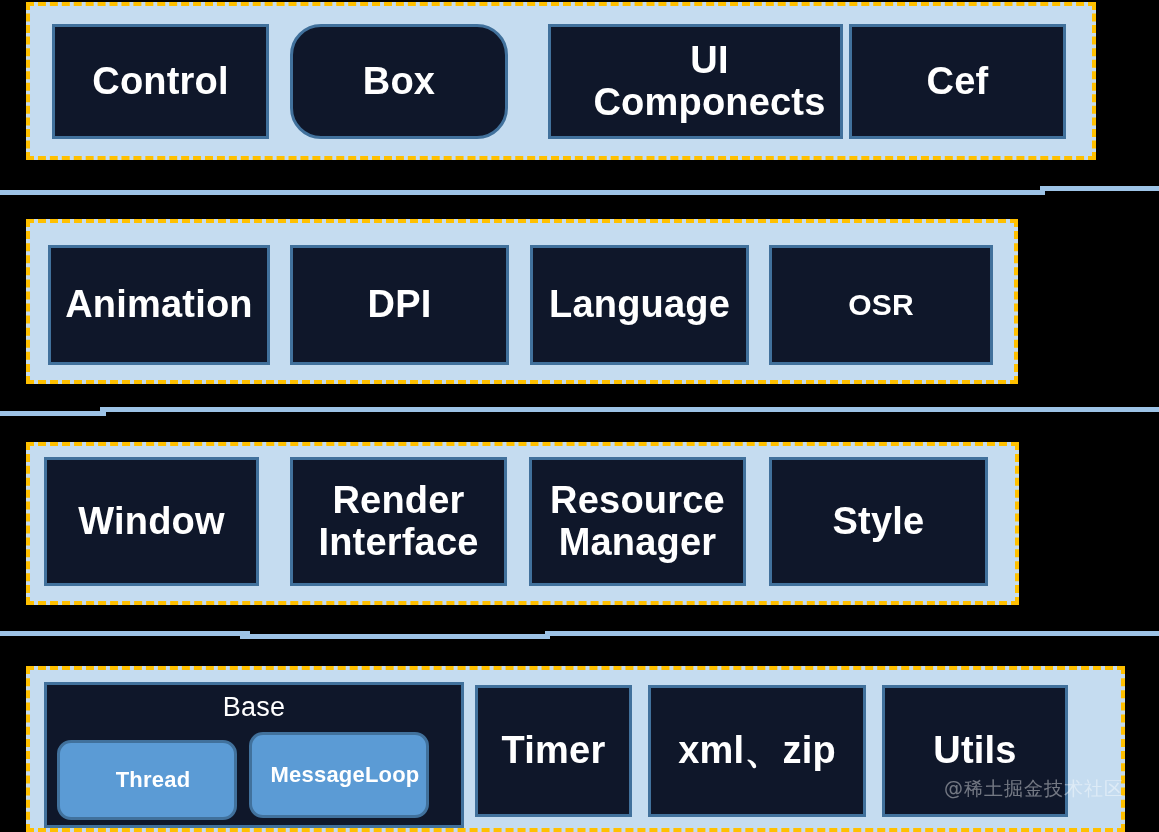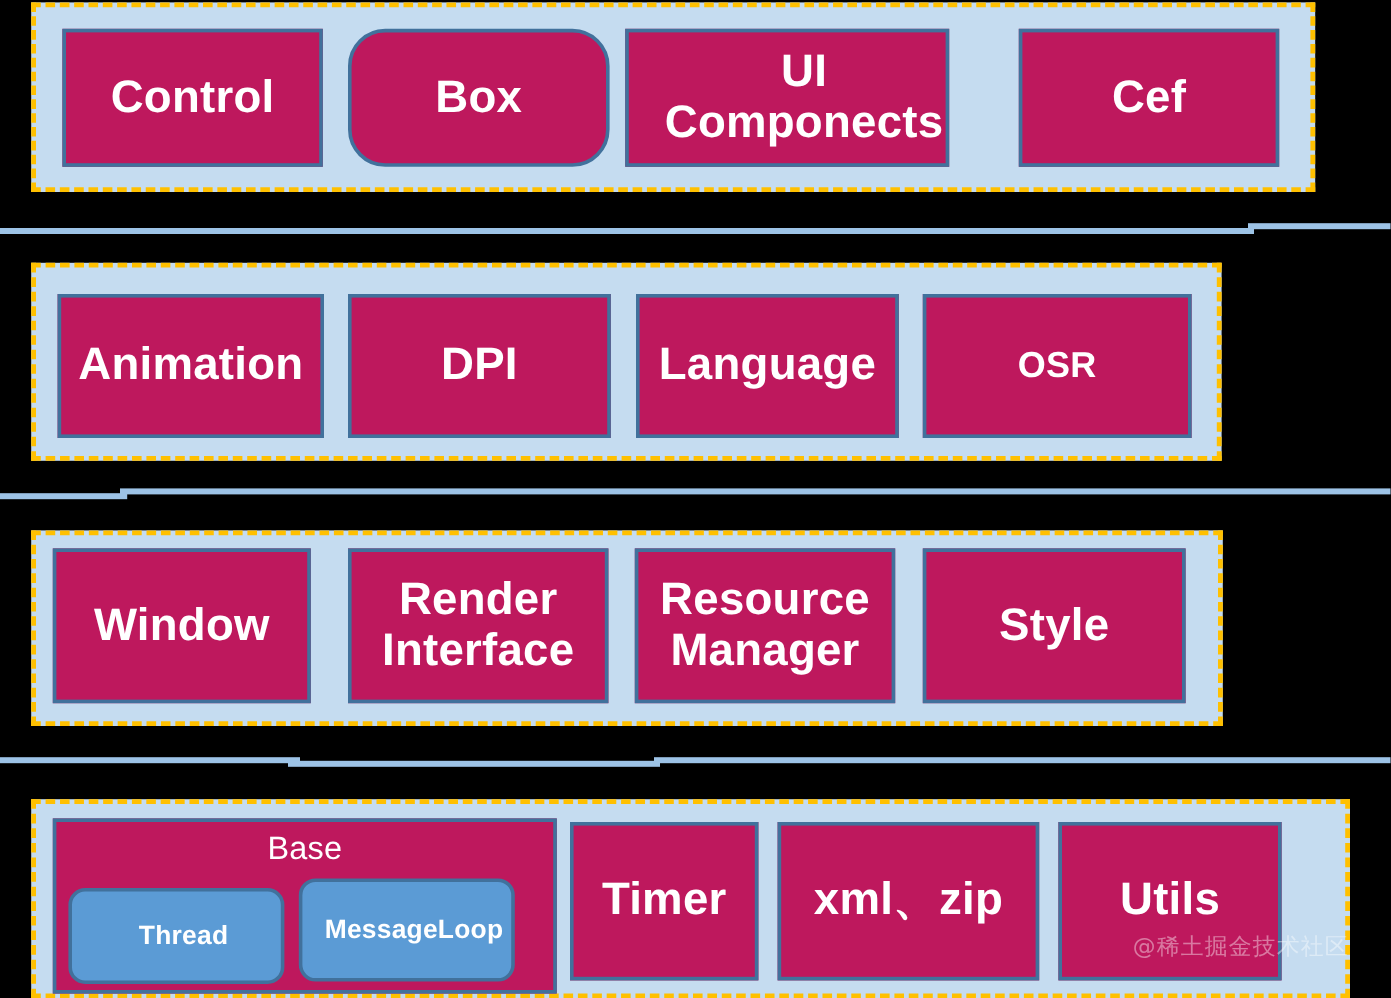--- a/index.html
+++ b/index.html
@@ -23,21 +23,21 @@
     background: #c5dcf0;
     border: 4px dashed #ffc000;
     display: flex;
     align-items: stretch;
   }
 
   
   .mod {
     position: absolute;
     box-sizing: border-box;
-    background: #be185d;
+    background: #0f172a;
     border: 3px solid #41719c;
     display: flex;
     align-items: center;
     justify-content: center;
     text-align: center;
     color: #ffffff;
     font-weight: bold;
     line-height: 1.08;
     letter-spacing: .2px;
     white-space: pre-line;
@@ -89,21 +89,21 @@
 </style>
 </head>
 <body>
 
 <div id="canvas">
 
   <div class="layer" style="left:26px; top:2px; width:1070px; height:158px;">
   </div>
   <div class="mod" style="left:52px; top:24px; width:217px; height:115px; font-size:38px;">Control</div>
   <div class="mod" style="left:290px; top:24px; width:218px; height:115px; font-size:38px;border-radius:31px;">Box</div>
-  <div class="mod" style="left:521px; top:24px; width:270px; height:115px; font-size:38px;padding-left:28px;">UI Componects</div>
+  <div class="mod" style="left:548px; top:24px; width:295px; height:115px; font-size:38px;padding-left:28px;">UI Componects</div>
   <div class="mod" style="left:849px; top:24px; width:217px; height:115px; font-size:38px;">Cef</div>
 
   <div class="sep" style="left:0px; top:190px; width:1045px; height:5px;"></div>
   <div class="sep" style="left:1040px; top:186px; width:119px; height:5px;"></div>
 
   <div class="layer" style="left:26px; top:219px; width:992px; height:165px;">
   </div>
   <div class="mod" style="left:290px; top:245px; width:219px; height:120px; font-size:38px;">DPI</div>
   <div class="mod" style="left:48px; top:245px; width:222px; height:120px; font-size:38px;">Animation</div>
   <div class="mod" style="left:530px; top:245px; width:219px; height:120px; font-size:38px;">Language</div>

